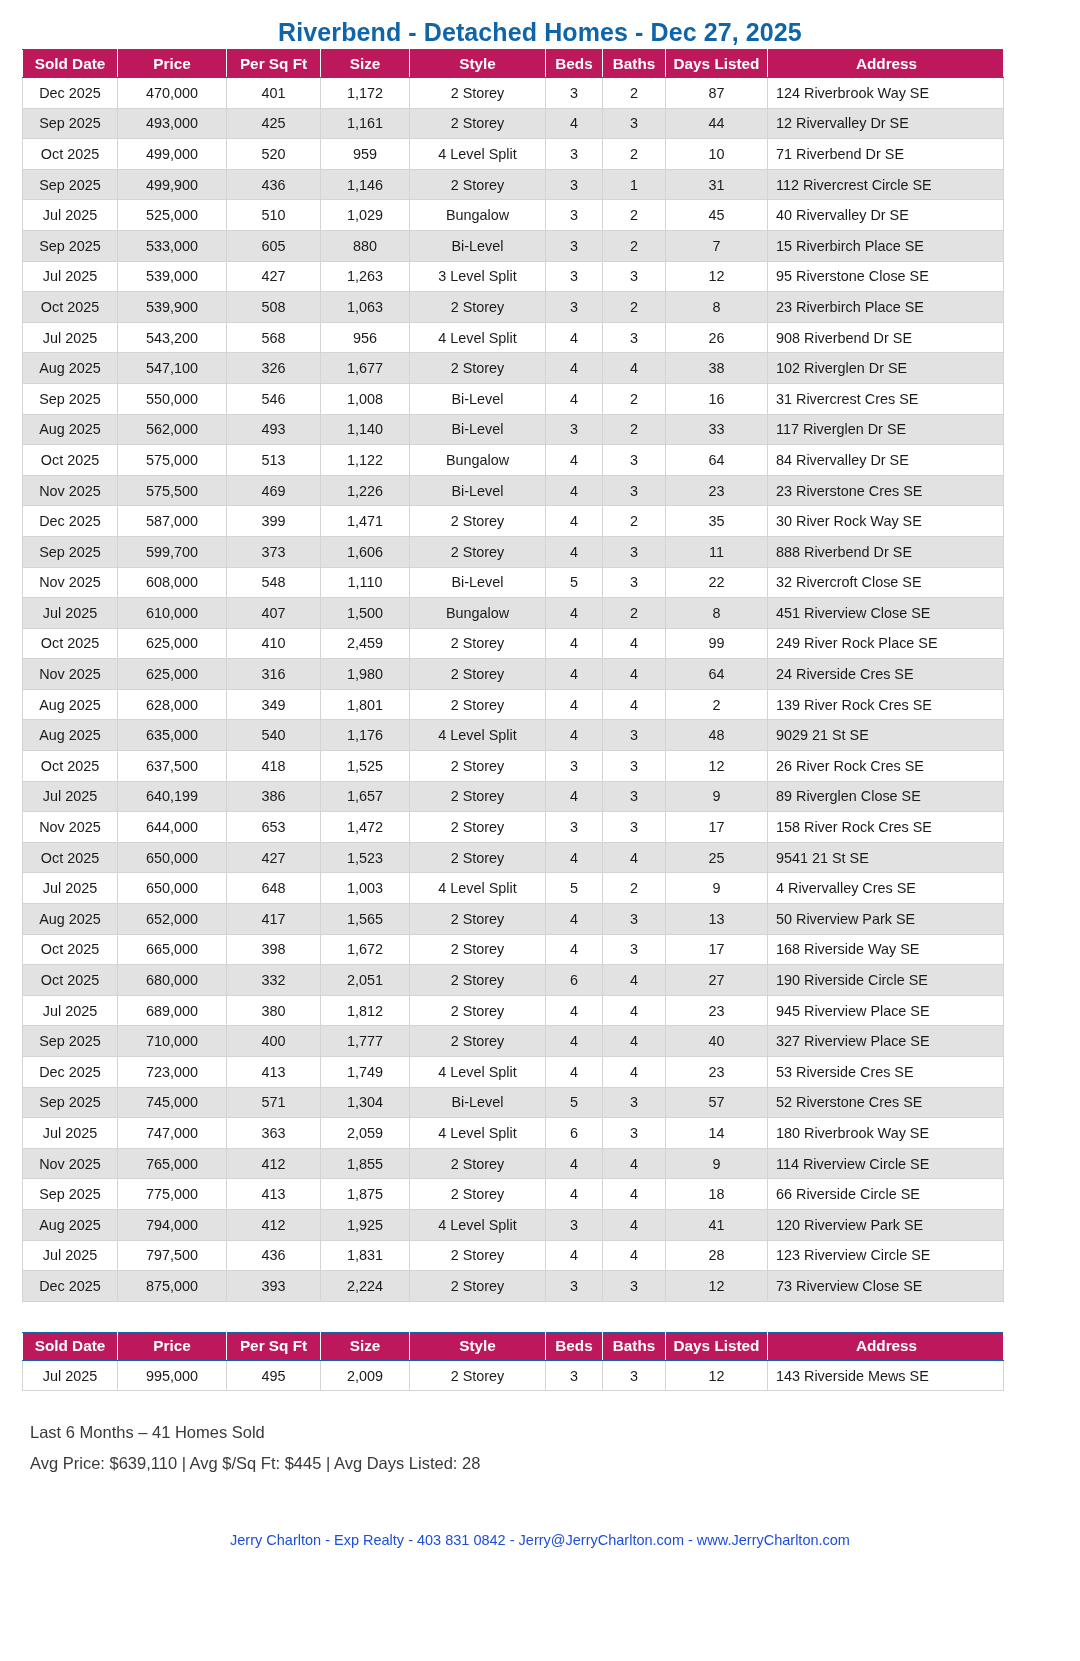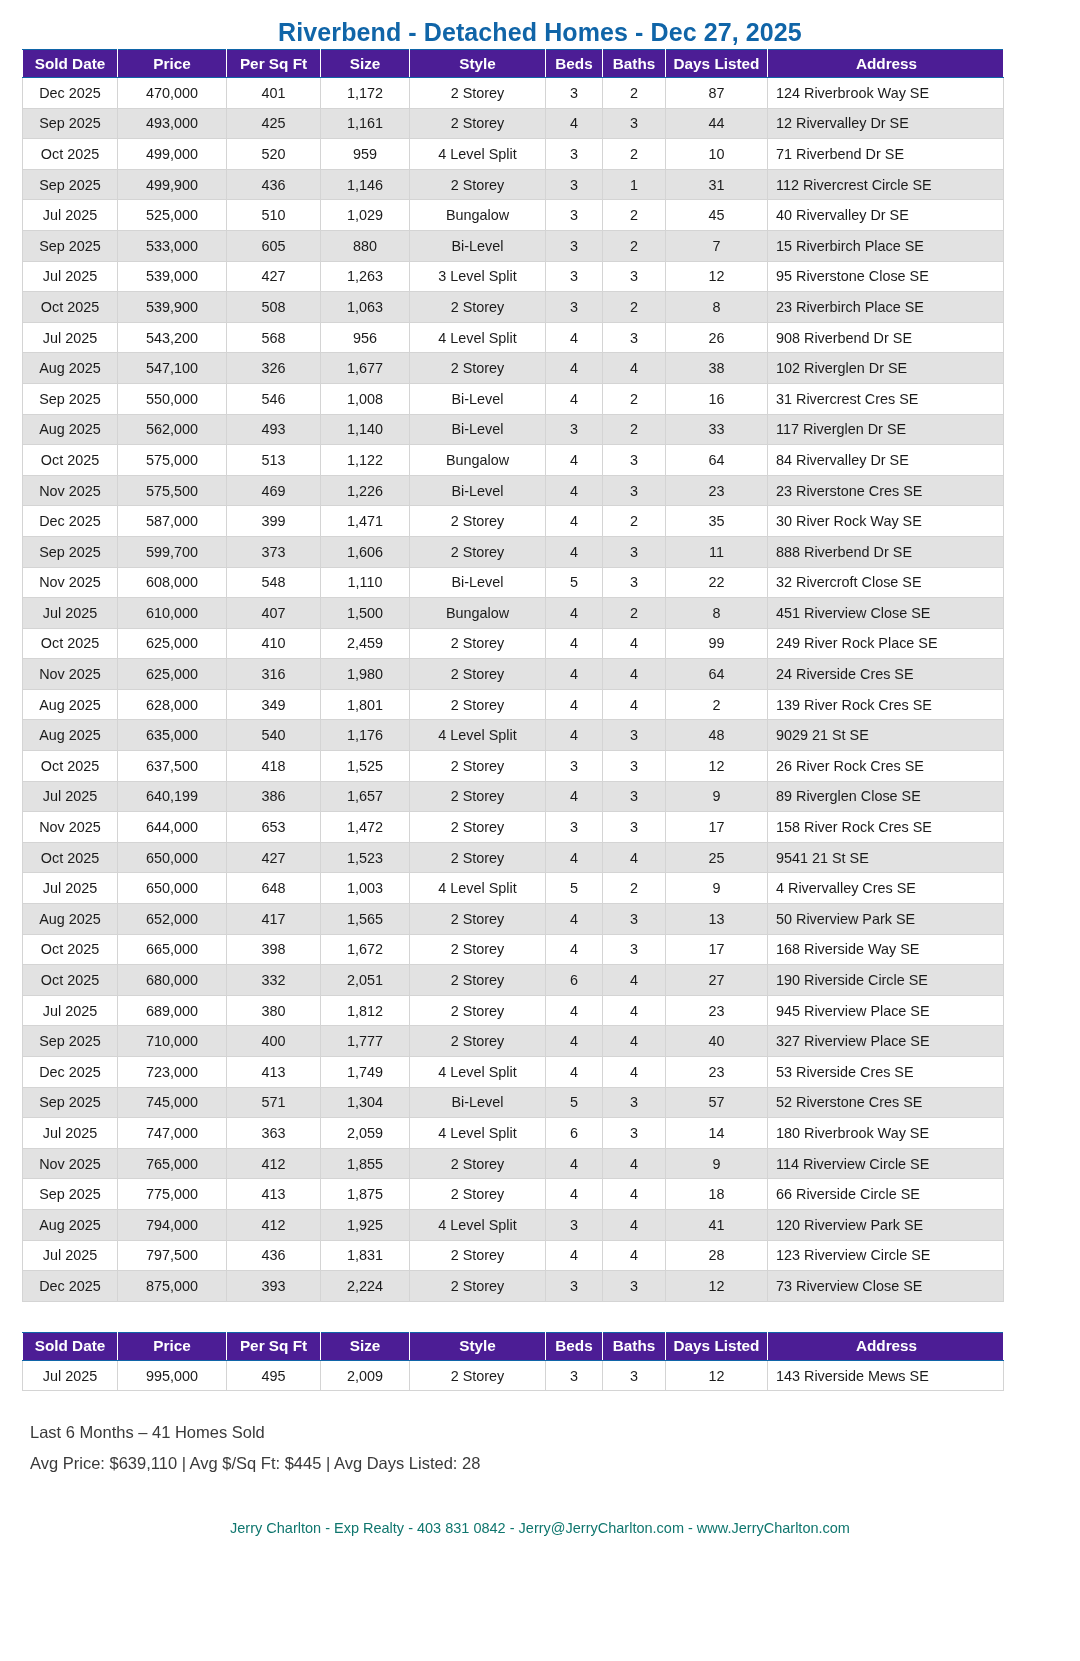--- a/index.html
+++ b/index.html
@@ -36,21 +36,21 @@
     margin: 0 22px 0 22px;
     width: 981px;
   }
   table.sales {
     border-collapse: collapse;
     width: 981px;
     table-layout: fixed;
     font-size: 14.4px;
   }
   table.sales th {
-    background: #4c1d95;
+    background: #be185d;
     color: #ffffff;
     font-weight: bold;
     font-size: 15.3px;
     height: 28px;
     padding: 0 6px;
     border-left: 1px solid #ffffff;
     border-right: 1px solid #ffffff;
     border-top: 1px solid #1065A8;
     border-bottom: 1px solid #1065A8;
     text-align: center;
@@ -88,31 +88,31 @@
   col.c-size  { width: 89px; }
   col.c-style { width: 136px; }
   col.c-beds  { width: 57px; }
   col.c-baths { width: 63px; }
   col.c-days  { width: 102px; }
   col.c-addr  { width: 236px; }
 
   .gap-between-tables { height: 30px; }
 
   .summary {
-    margin: 0 0 4px 30px;
+    margin: 0 0 16px 30px;
     padding-top: 26px;
     font-size: 16.5px;
     color: #3a3a3a;
     line-height: 1.85;
   }
   .summary div { white-space: nowrap; }
 
   .attribution {
     text-align: center;
-    color: #0f766e;
+    color: #1d4ed8;
     font-size: 14.5px;
     padding-top: 38px;
     white-space: nowrap;
   }
 </style>
 </head>
 <body>
 
 <div class="page">
 

